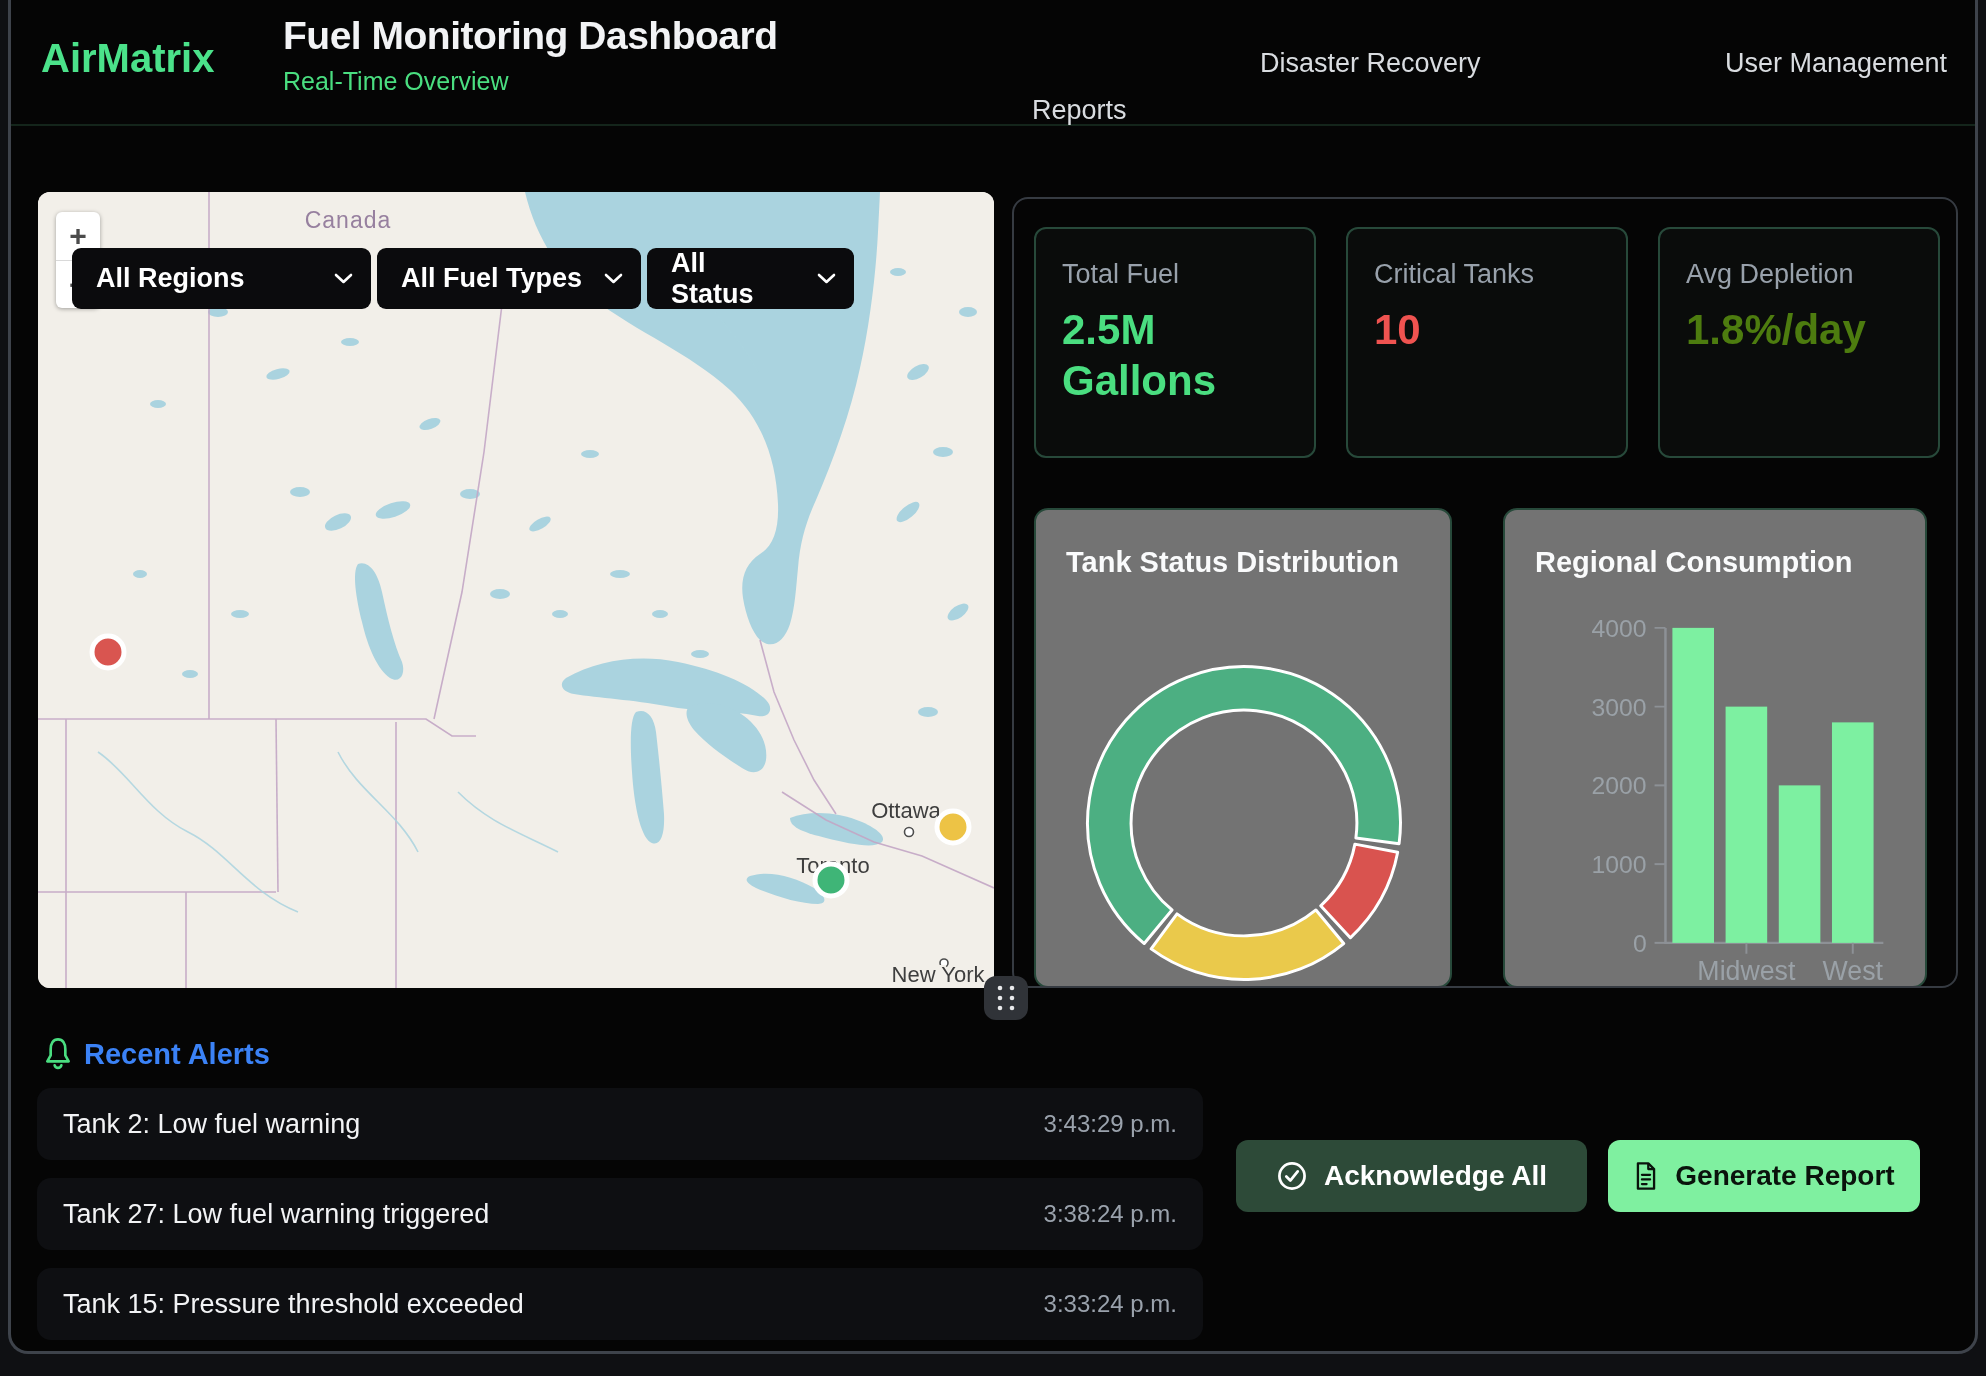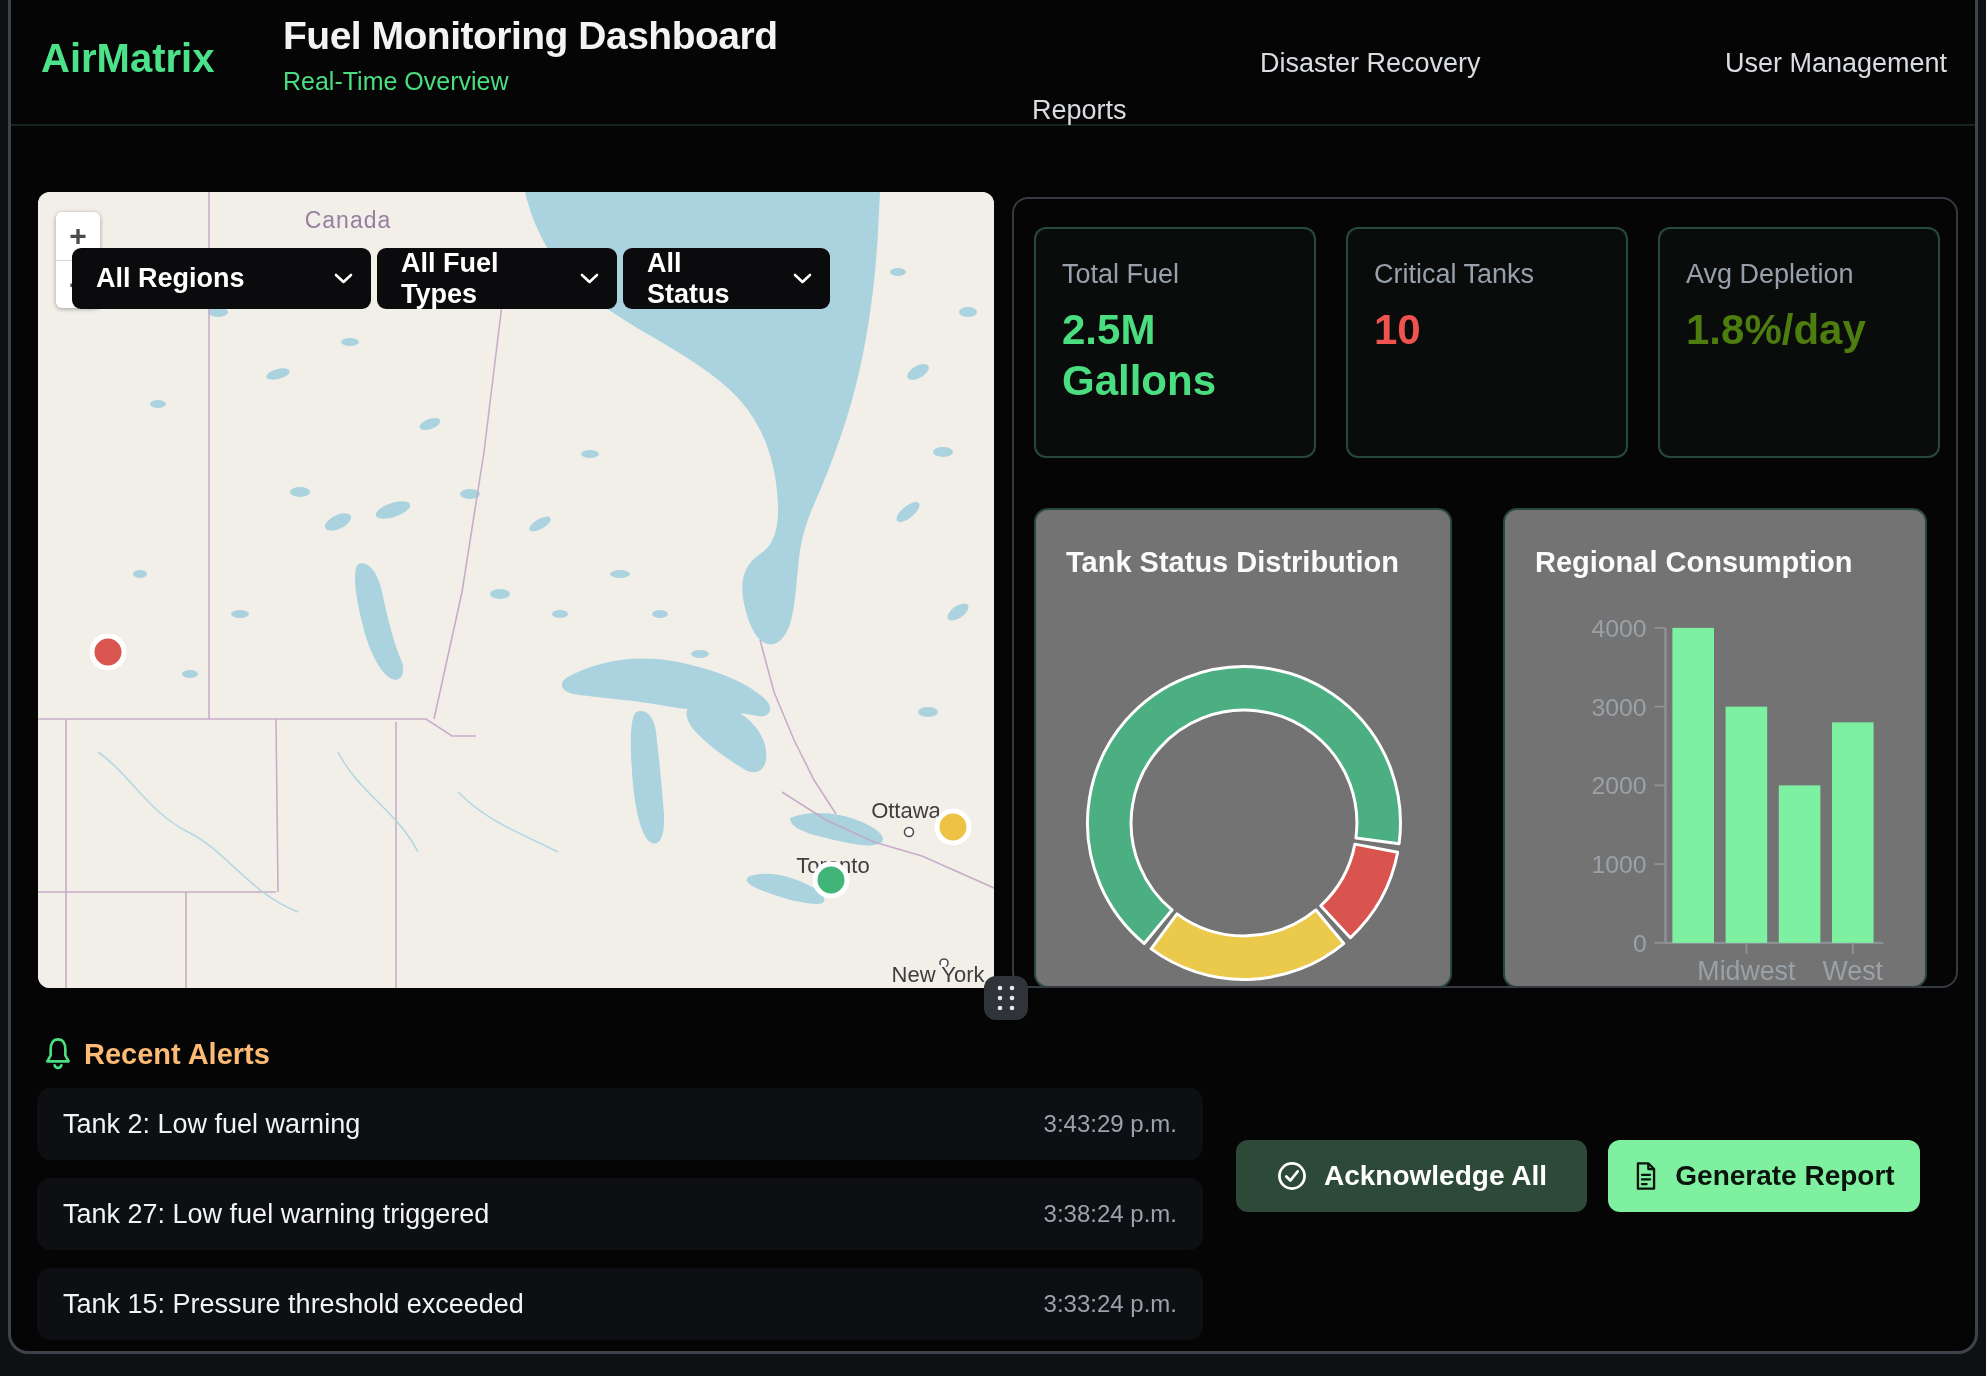--- a/index.html
+++ b/index.html
@@ -30,21 +30,21 @@
   .zoom-ctl { position:absolute; left:18px; top:20px; width:44px; height:96px;
               background:#ffffff; border-radius:6px; box-shadow:0 1px 4px rgba(0,0,0,.35); z-index:3; }
   .zoom-btn { height:48px; display:flex; align-items:center; justify-content:center;
               font-size:30px; font-weight:700; color:#4b4b4b; cursor:pointer; }
   .zoom-btn + .zoom-btn { border-top:1px solid #d9d9d9; }
   .filters { position:absolute; left:34px; top:56px; display:flex; gap:6px; z-index:4; }
   .filter { height:61px; background:#0b0b0d; border-radius:9px; color:#ffffff;
             display:flex; align-items:center; justify-content:space-between;
             padding:0 18px 0 24px; font-size:27px; font-weight:600; cursor:pointer; }
   .filter svg { flex:0 0 auto; margin-left:14px; }
-  #filter-regions { width:299px; } #filter-fuel { width:240px; } #filter-status { width:207px;gap:20px; }
+  #filter-regions { width:299px; } #filter-fuel { width:264px; } #filter-status { width:207px;gap:20px; }
 
   .drag-handle { position:absolute; left:984px; top:976px; width:44px; height:44px;
                  background:#303338; border-radius:12px; z-index:5; cursor:grab; }
 
   
   .right-panel { position:absolute; left:1012px; top:197px; width:946px; height:791px;
                  border:2px solid #363b42; border-radius:16px; z-index:2; overflow:hidden; }
   .stats-row { position:absolute; left:20px; top:28px; display:flex; gap:30px; }
   .stat-card { width:282px; height:231px; background:#0a0c0b;
                border:2px solid #27493a; border-radius:12px; padding:30px 26px; }
@@ -53,21 +53,21 @@
                 max-width:210px; overflow-wrap:anywhere; }
 
   .chart-card { position:absolute; top:309px; height:480px; background:#737373;
                 border:2px solid #27493a; border-radius:14px; overflow:hidden; }
   #tank-card { left:20px; width:418px; }
   #regional-card { left:489px; width:424px; }
   .chart-title { position:absolute; left:30px; top:36px; font-size:29px; font-weight:700; color:#fafbfc; }
   .chart-svg { position:absolute; inset:0; font-family:"Liberation Sans", sans-serif; }
 
   
-  .alerts-heading { position:absolute; left:84px; top:1038px; font-size:29px; font-weight:700; color:#fdba74; z-index:2; }
+  .alerts-heading { position:absolute; left:84px; top:1038px; font-size:29px; font-weight:700; color:#3b82f6; z-index:2; }
   .bell { position:absolute; left:42px; top:1036px; z-index:2; }
   .alert-row { position:absolute; left:37px; width:1166px; height:72px; background:#0e0f12;
                border-radius:14px; display:flex; align-items:center; justify-content:space-between;
                padding:0 26px; z-index:2; cursor:pointer; }
   #alert-0 { top:1088px; } #alert-1 { top:1178px; } #alert-2 { top:1268px; }
   .alert-text { font-size:27px; color:#f2f3f5; }
   .alert-time { font-size:24px; color:#9aa2ac; }
 
   
   .btn { position:absolute; top:1140px; height:72px; border-radius:12px; display:flex;

